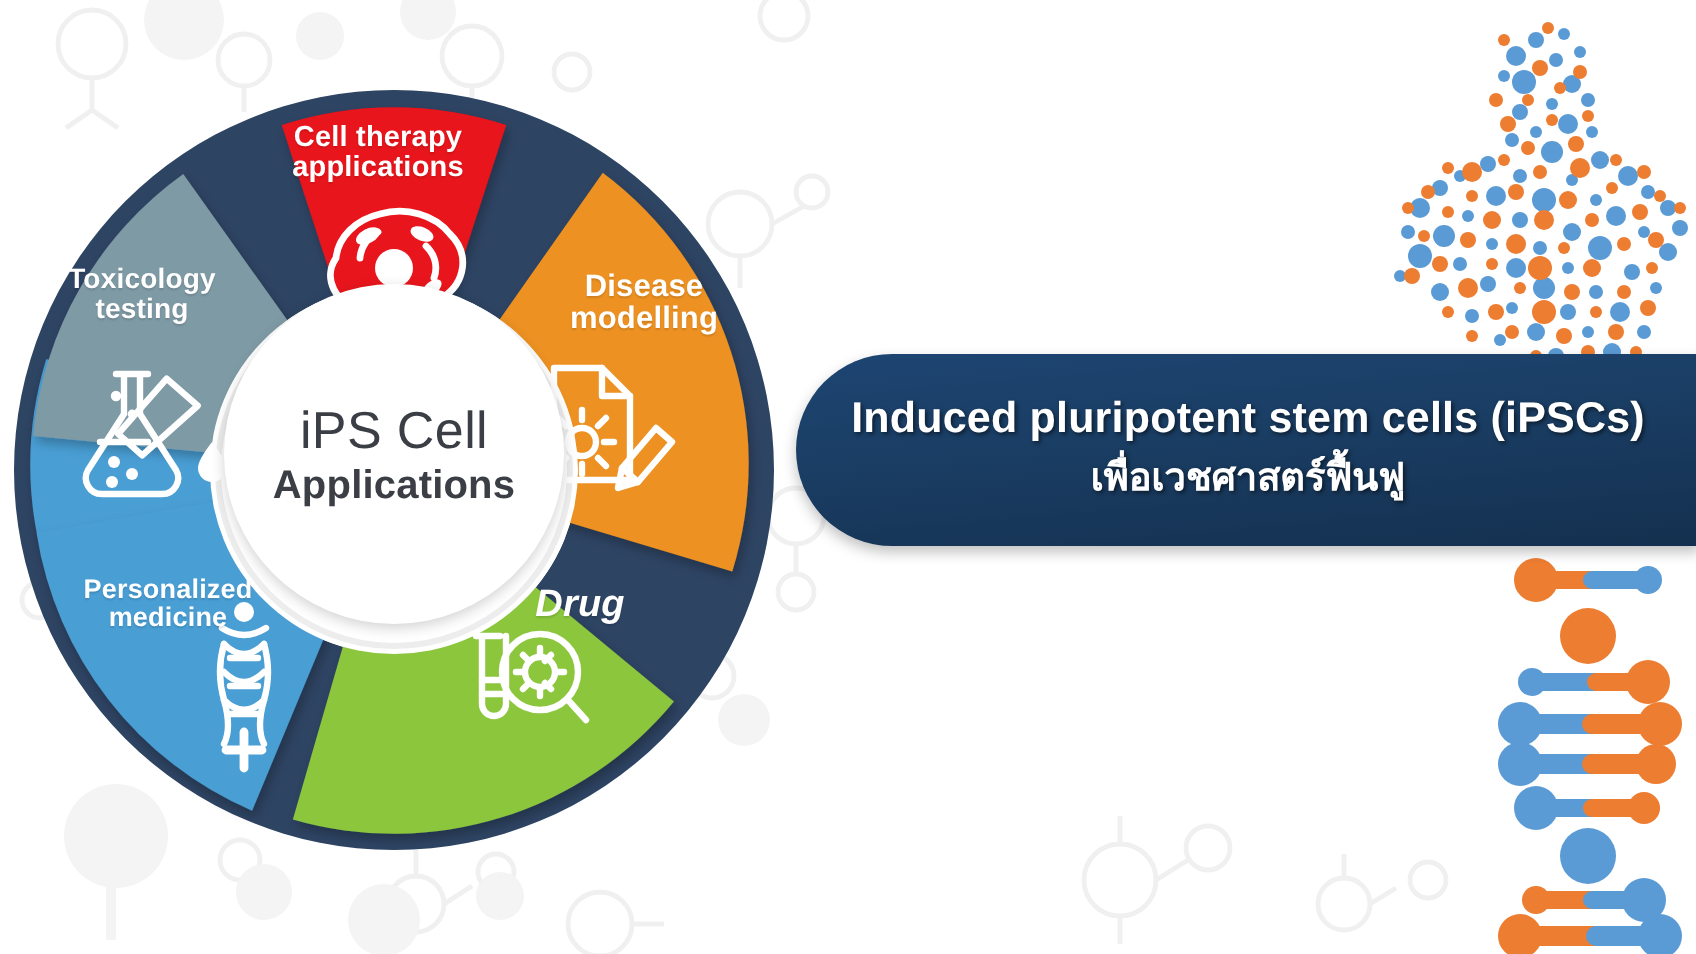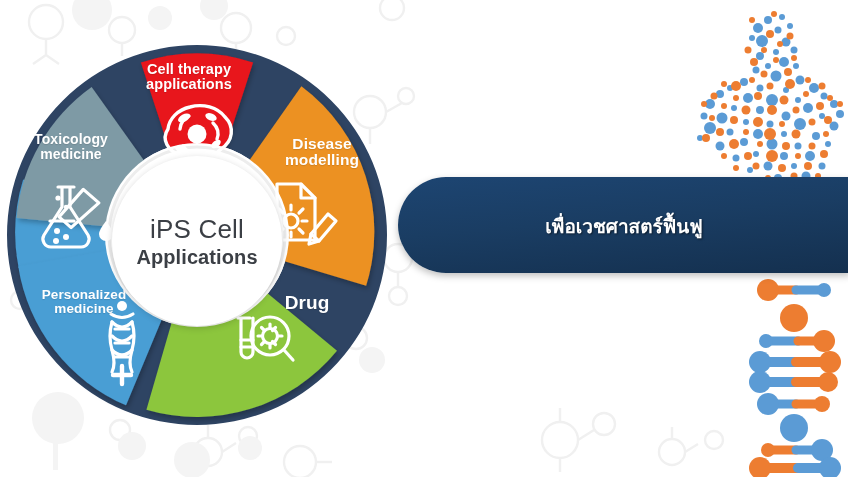--- a/index.html
+++ b/index.html
@@ -19,28 +19,28 @@
   #wheel-svg{position:absolute;left:0;top:0;width:390px;height:390px;}
 
   .seg-label{
     position:absolute;color:#ffffff;text-align:center;
     font-weight:700;line-height:1.04;letter-spacing:.1px;
     text-shadow:0 1px 1px rgba(0,0,0,.12);
     pointer-events:none;white-space:pre-line;
   }
   #lab-cell{left:122px;top:22px;width:130px;font-size:14.5px;}
   #lab-disease{left:268px;top:96px;width:104px;font-size:15.5px;}
-  #lab-drug{left:241px;top:240px;width:128px;font-size:12.5px;}
+  #lab-drug{left:224px;top:240px;width:128px;font-size:12.5px;font-style:italic;}
   #lab-drug .big{display:block;font-size:19px;line-height:1.02;}
   #lab-person{left:12px;top:248px;width:140px;font-size:13.5px;}
   #lab-tox{left:14px;top:92px;width:110px;font-size:14px;}
 
   
   #hub{
-    position:absolute;left:110px;top:116px;width:170px;height:170px;border-radius:50%;
+    position:absolute;left:110px;top:102px;width:170px;height:170px;border-radius:50%;
     background:#ffffff;box-shadow:0 2px 7px rgba(0,0,0,.18);
     display:flex;flex-direction:column;align-items:center;justify-content:center;
   }
   #hub-t1{font-size:26px;font-weight:400;color:#3b3f45;letter-spacing:.2px;}
   #hub-t2{font-size:20px;font-weight:600;color:#3b3f45;margin-top:1px;letter-spacing:.1px;}
 
   
   #banner{
     position:absolute;left:398px;top:177px;width:452px;height:96px;
     border-radius:48px 0 0 48px;
@@ -248,21 +248,21 @@
 applications</div>
 
     <div class="seg-label" id="lab-drug">
       <span class="big">Drug</span>
     </div>
 
     <div class="seg-label" id="lab-person">Personalized
 medicine</div>
 
     <div class="seg-label" id="lab-tox">Toxicology
-medicine</div>
+testing</div>
 
     <div id="hub">
       <div id="hub-t1">iPS Cell</div>
       <div id="hub-t2">Applications</div>
     </div>
   </div>
 
   <svg id="dot-figure" viewBox="0 0 158 186" xmlns="http://www.w3.org/2000/svg">
     <g fill="#5b9bd5">
       <circle cx="78" cy="12" r="4"></circle>
@@ -436,16 +436,17 @@
         <circle cx="86" cy="172" r="11" fill="#5b9bd5"></circle>
 
       <line x1="24" y1="190" x2="62" y2="190" stroke="#ed7d31" stroke-width="10"></line>
       <line x1="62" y1="190" x2="94" y2="190" stroke="#5b9bd5" stroke-width="10"></line>
       <circle cx="24" cy="190" r="11" fill="#ed7d31"></circle>
         <circle cx="94" cy="190" r="11" fill="#5b9bd5"></circle>
     </g>
   </svg>
 
   <div id="banner">
+    <div id="banner-title">Induced pluripotent stem cells (iPSCs)</div>
     <div id="banner-sub">เพื่อเวชศาสตร์ฟื้นฟู</div>
   </div>
 
 </div>
 
 </body></html>

